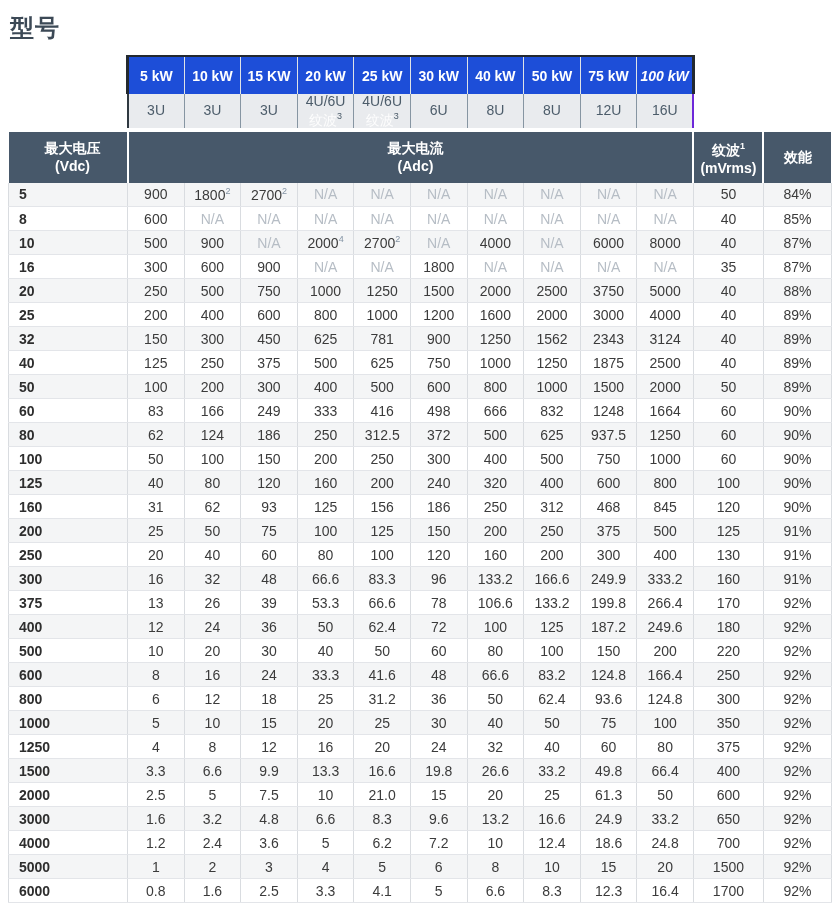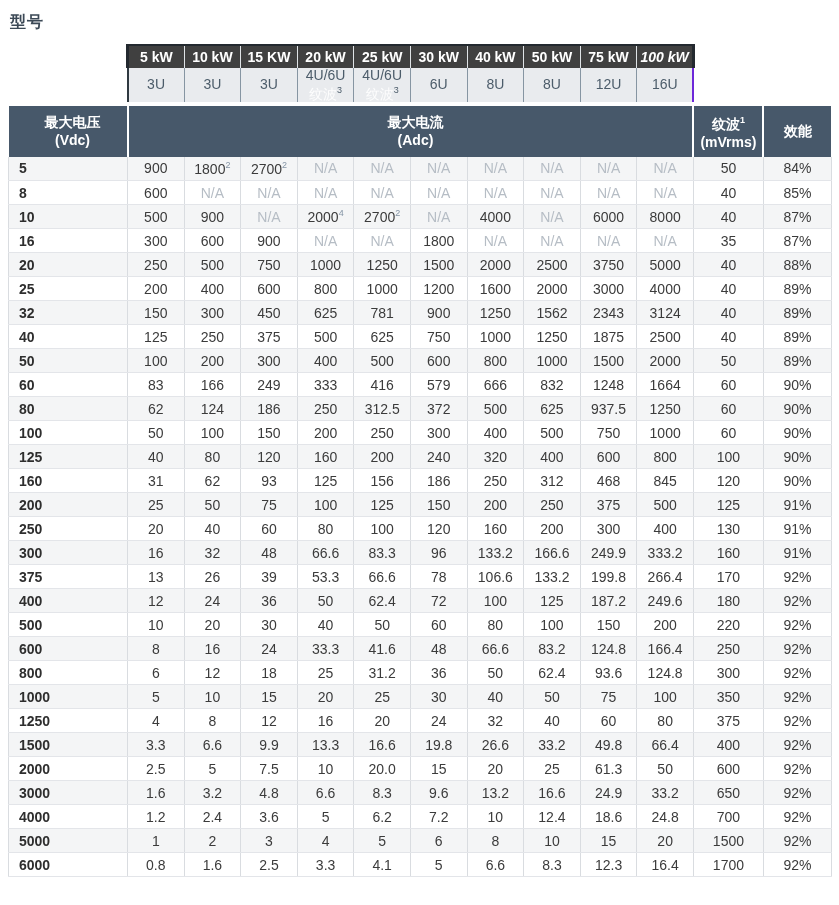--- a/index.html
+++ b/index.html
@@ -1,31 +1,31 @@
 <!DOCTYPE html>
 <html><head>
 <meta charset="utf-8">
 <style>
   * { box-sizing: border-box; }
   body { margin:0; background:#ffffff; font-family:"Liberation Sans", sans-serif; }
   .page { width:839px; height:905px; padding:8px 8px 0 8px; background:#fff; overflow:hidden; }
-  .title { font-size:16px; font-weight:bold; color:#3c4956; margin:4px 0 11px 2px; letter-spacing:1px; }
+  .title { font-size:24px; font-weight:bold; color:#3c4956; margin:4px 0 11px 2px; letter-spacing:1px; }
 
   table { border-collapse:collapse; table-layout:fixed; width:823px; }
   col.c-volt { width:119px; }
   col.c-kw   { width:56.6px; }
   col.c-rip  { width:70px; }
   col.c-eff  { width:68px; }
   th, td { padding:0; font-size:14px; }
 
   
   .blank { background:#fff; border:none; }
 
   
-  .kw { background:#404040; color:#fff; font-weight:bold; height:23px; text-align:center;
+  .kw { background:#1d4ed8; color:#fff; font-weight:bold; height:38px; text-align:center;
         border-left:1px solid #dfe3e6; border-top:2px solid #23292f; }
   .kw-first { border-left:3px solid #23292f; }
   .kw-last  { border-right:3px solid #23292f;font-style:italic; }
 
   
   .u { background:#e9ebee; color:#4c5c6a; font-weight:normal; height:33px; text-align:center;
        border-left:1px solid #8695a2; }
   .u-first { border-left:2px solid #2f3941; }
   .u-last  { border-right:2px solid #6d28d9; }
   .u .line { line-height:15px; }
@@ -282,21 +282,21 @@
           <td>50</td>
           <td>89%</td>
         </tr>
         <tr>
           <td class="volt">60</td>
           <td>83</td>
           <td>166</td>
           <td>249</td>
           <td>333</td>
           <td>416</td>
-          <td>579</td>
+          <td>498</td>
           <td>666</td>
           <td>832</td>
           <td>1248</td>
           <td>1664</td>
           <td>60</td>
           <td>90%</td>
         </tr>
         <tr class="odd">
           <td class="volt">80</td>
           <td>62</td>
@@ -521,21 +521,21 @@
           <td>66.4</td>
           <td>400</td>
           <td>92%</td>
         </tr>
         <tr>
           <td class="volt">2000</td>
           <td>2.5</td>
           <td>5</td>
           <td>7.5</td>
           <td>10</td>
-          <td>20.0</td>
+          <td>21.0</td>
           <td>15</td>
           <td>20</td>
           <td>25</td>
           <td>61.3</td>
           <td>50</td>
           <td>600</td>
           <td>92%</td>
         </tr>
         <tr class="odd">
           <td class="volt">3000</td>

